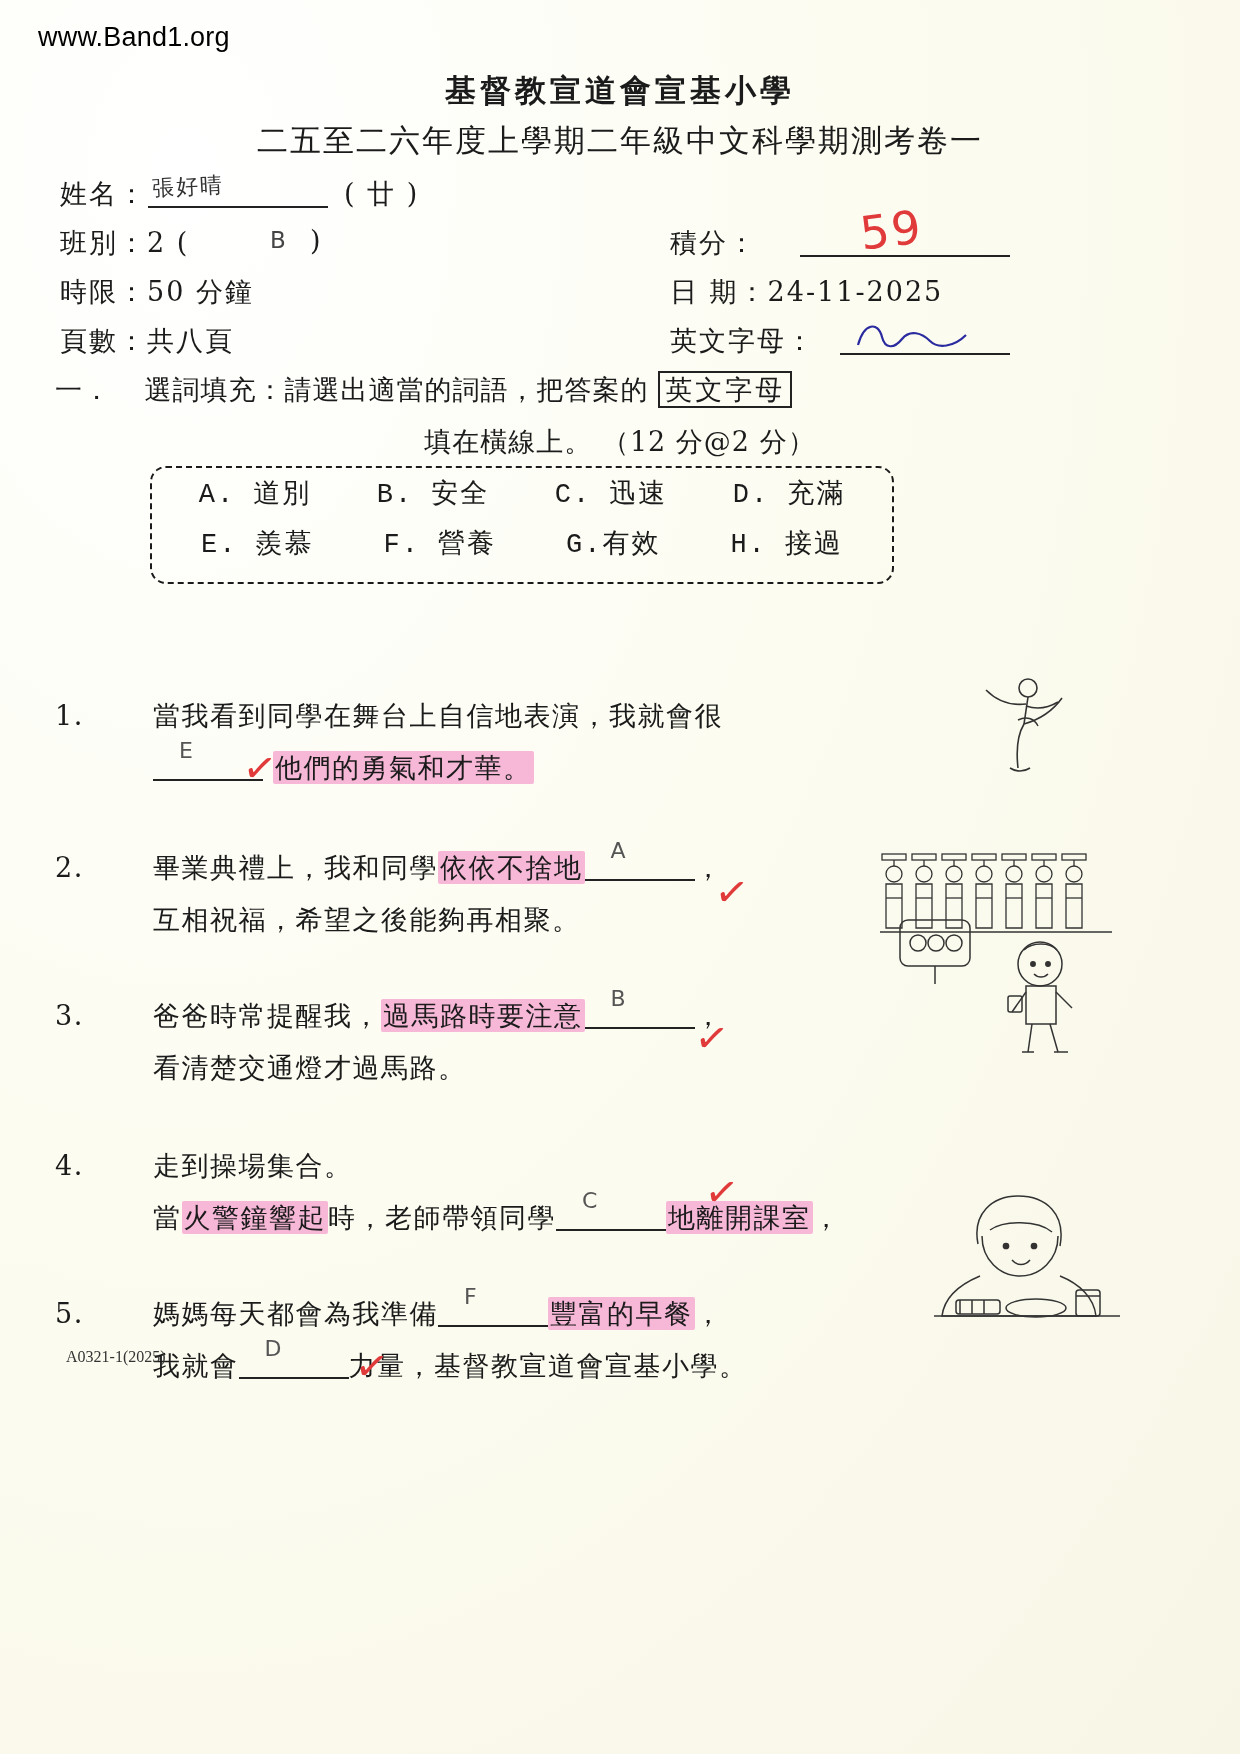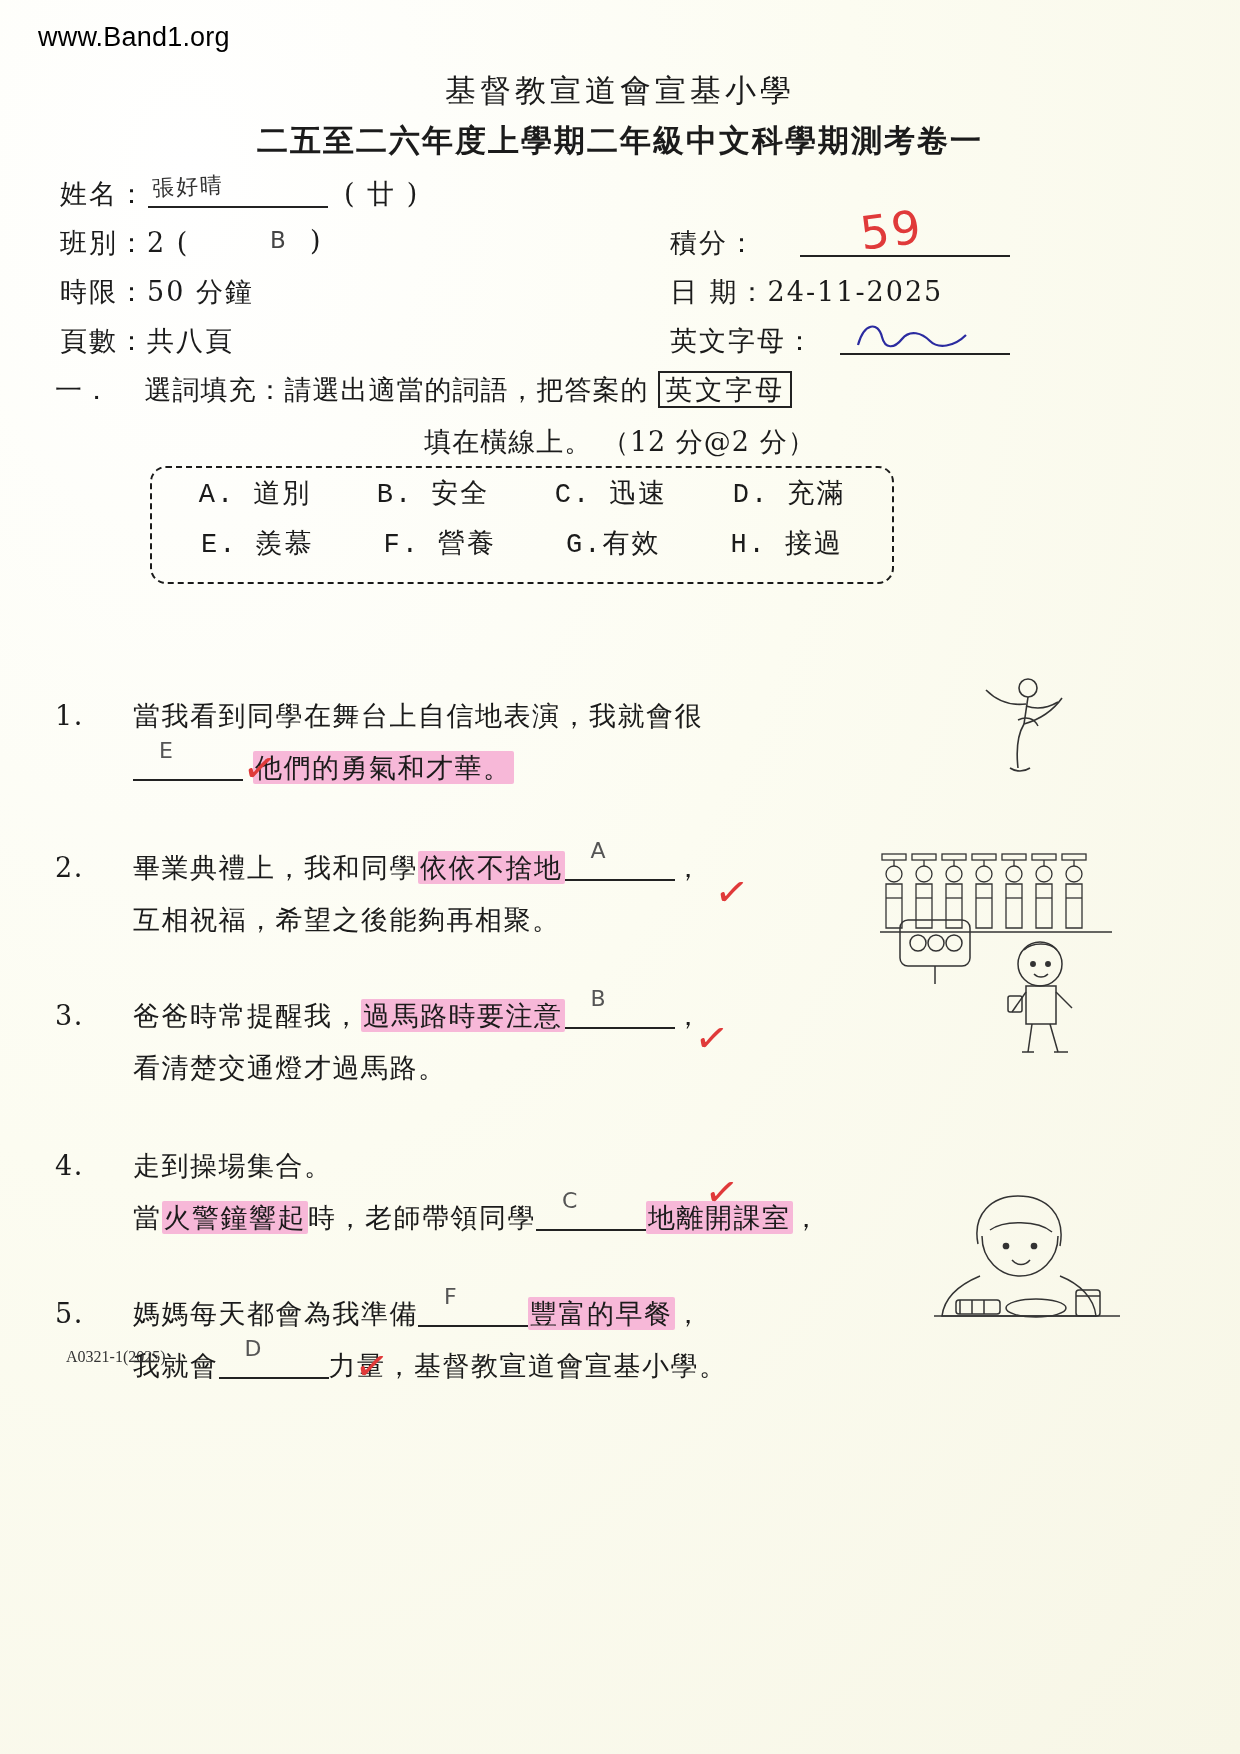--- a/index.html
+++ b/index.html
@@ -17,26 +17,26 @@
       radial-gradient(ellipse at 15% 10%, #ffffff 0%, #fcfcf1 45%, #f7f6e6 100%);
   }
   .watermark{
     position:absolute;left:38px;top:22px;
     font-family:"Liberation Sans", sans-serif;
     font-size:27px;color:#000;letter-spacing:0.2px;
   }
   .school{
     position:absolute;left:0;right:0;top:70px;
     text-align:center;
-    font-size:31px;font-weight:normal;letter-spacing:4px;
+    font-size:31px;font-weight:bold;letter-spacing:4px;
   }
   .examtitle{
     position:absolute;left:0;right:0;top:120px;
     text-align:center;
-    font-size:31px;font-weight:bold;letter-spacing:2px;
+    font-size:31px;font-weight:normal;letter-spacing:2px;
   }
   .infoblock{position:absolute;left:60px;top:176px;width:1100px;}
   .inforow{position:relative;height:49px;font-size:27px;letter-spacing:2px;}
   .lbl{position:absolute;left:0;top:0;}
   .lbl2{position:absolute;left:610px;top:0;}
   .ul{
     display:inline-block;border-bottom:2px solid #222;
     min-width:170px;height:30px;vertical-align:-6px;
   }
   .score{
@@ -74,21 +74,21 @@
     border:2.5px dashed #1b1b1b;border-radius:16px;
   }
   .choicerow{
     display:flex;justify-content:space-around;align-items:center;
     height:50px;font-size:27px;letter-spacing:2px;padding:0 14px;font-family:Liberation Mono, monospace;
   }
   .choicerow span{white-space:nowrap;}
 
   .qitem{position:absolute;left:55px;width:1140px;font-size:27px;line-height:52px;letter-spacing:1.5px;}
   .qnum{position:absolute;left:0;top:0;width:50px;}
-  .qbody{margin-left:78px;}
+  .qbody{margin-left:98px;}
   .blank{
     display:inline-block;border-bottom:2px solid #222;
     width:110px;height:26px;vertical-align:-4px;position:relative;
   }
   .blank .ans{
     position:absolute;left:26px;top:-28px;
     font-family:"DejaVu Sans", sans-serif;
     font-size:22px;color:#555;
   }
   .hl{background:#f7b8d8;padding:1px 2px;border-radius:2px;}

